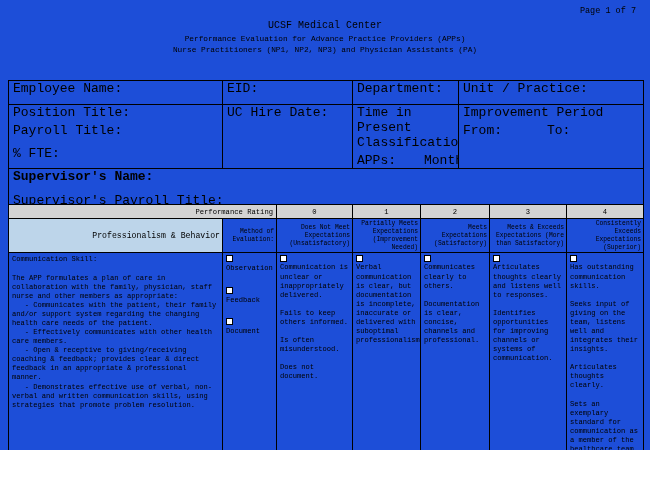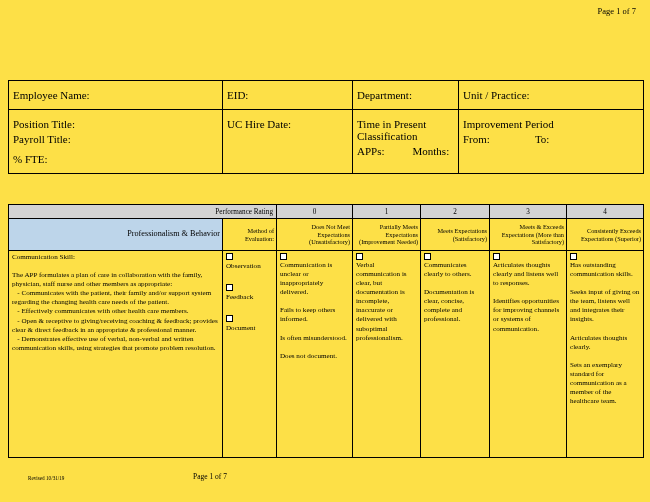--- a/index.html
+++ b/index.html
@@ -1,43 +1,43 @@
 <!DOCTYPE html>
 <html><head>
 <meta charset="utf-8">
 <style>
   * { margin: 0; padding: 0; box-sizing: border-box; }
   html, body { background: #fff; }
   .page {
     position: relative;
     width: 650px;
-    height: 502px;
-    background: #fde047;
-    font-family: Liberation Serif, serif;
+    height: 450px;
+    background: #1d4ed8;
+    font-family: Liberation Mono, monospace;
     color: #000;
     overflow: hidden;
   }
   .hdr-page {
     position: absolute;
     top: 6px;
     right: 14px;
     font-size: 8.5px;
   }
   .title-block {
     position: absolute;
     top: 20px;
     left: 0;
     width: 100%;
     text-align: center;
   }
   .title-org { font-size: 10px; margin-bottom: 3px; }
   .title-sub { font-size: 7.8px; line-height: 1.4; }
 
   table { border-collapse: collapse; table-layout: fixed; }
-  td { border: 1px solid #000; vertical-align: top; font-size: 11px; padding: 8px 4px; overflow: hidden; }
+  td { border: 1px solid #000; vertical-align: top; font-size: 13px; padding: 0 4px; overflow: hidden; }
 
   .info-table { position: absolute; left: 8px; top: 80px; width: 635px; }
   .row-employee td { height: 24px; }
   .row-position td { height: 52px; }
   .row-supervisor td { height: 33px; }
   .lbl-gap { margin-top: 3px; }
   .fte-label { margin-top: 8px; }
   .months-label { margin-left: 28px; }
   .to-label { margin-left: 45px; }
   .sup-payroll { margin-top: 9px; font-weight: normal; }
@@ -94,20 +94,25 @@
     font-size: 7.5px;
   }
 </style>
 </head>
 <body>
 
 <div class="page">
 
   <div class="hdr-page">Page 1 of 7</div>
 
+  <div class="title-block">
+    <div class="title-org">UCSF Medical Center</div>
+    <div class="title-sub">Performance Evaluation for Advance Practice Providers (APPs)</div>
+    <div class="title-sub">Nurse Practitioners (NP1, NP2, NP3) and Physician Assistants (PA)</div>
+  </div>
 
   <table class="info-table">
     <colgroup>
       <col style="width:214px">
         <col style="width:130px">
         <col style="width:106px">
         <col style="width:185px">
     </colgroup>
     <tbody>
         <tr class="row-employee">
@@ -137,20 +142,26 @@
         <div>Time in Present Classification</div>
         <div class="lbl-gap">
           <span>APPs:</span><span class="months-label">Months:</span>
         </div>
       </td>
       <td>
         <div>Improvement Period</div>
         <div class="lbl-gap">
           <span>From:</span><span class="to-label">To:</span>
         </div>
+      </td>
+    </tr>
+    <tr class="row-supervisor">
+      <td colspan="4">
+        <div class="sup-name">Supervisor's Name:</div>
+        <div class="sup-payroll">Supervisor's Payroll Title:</div>
       </td>
     </tr>
   </tbody>
     </table>
 
   <table class="rating-table">
     <colgroup>
       <col style="width:214px">
         <col style="width:54px">
         <col style="width:76px">
@@ -218,21 +229,21 @@
 Does not document.</div>
       </td>
       <td class="rating-cell">
         <span class="cb"></span>
         <div class="preline">Verbal communication is clear, but documentation is incomplete, inaccurate or delivered with suboptimal professionalism.</div>
       </td>
       <td class="rating-cell">
         <span class="cb"></span>
         <div class="preline">Communicates clearly to others.
 
-Documentation is clear, concise, complete and professional.</div>
+Documentation is clear, concise, channels and professional.</div>
       </td>
       <td class="rating-cell">
         <span class="cb"></span>
         <div class="preline">Articulates thoughts clearly and listens well to responses.
 
 Identifies opportunities for improving channels or systems of communication.</div>
       </td>
       <td class="rating-cell">
         <span class="cb"></span>
         <div class="preline">Has outstanding communication skills.

